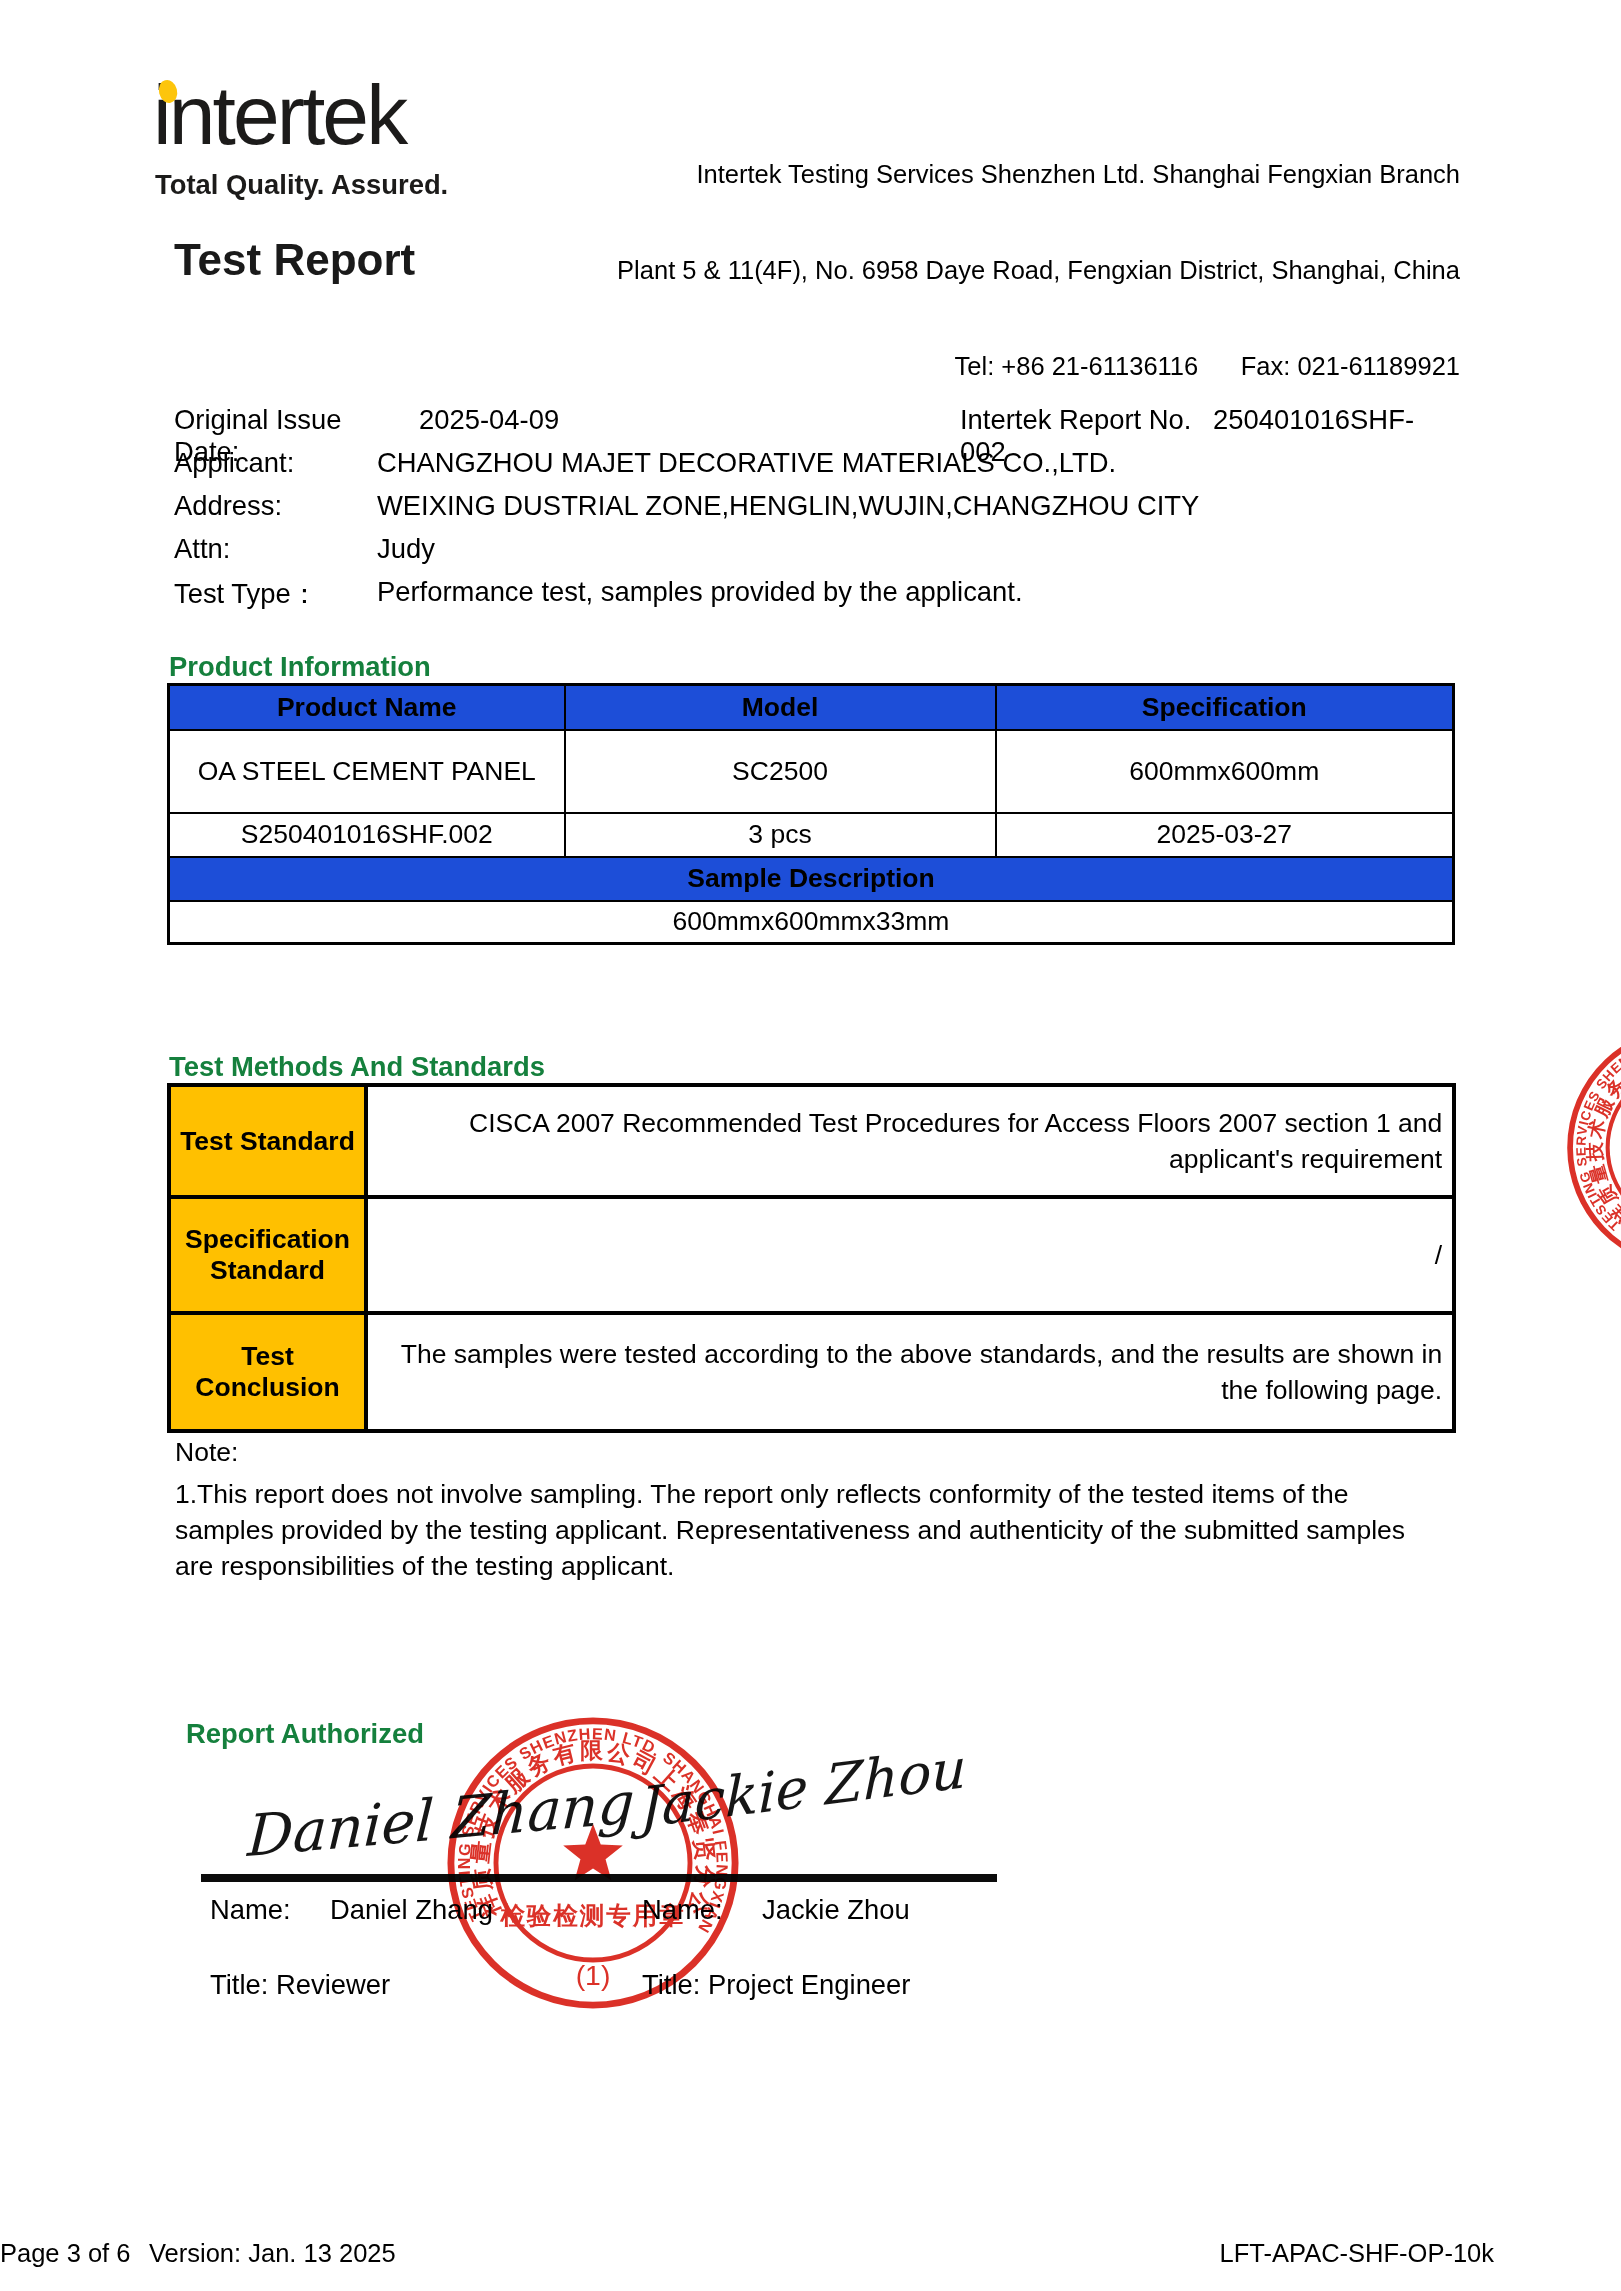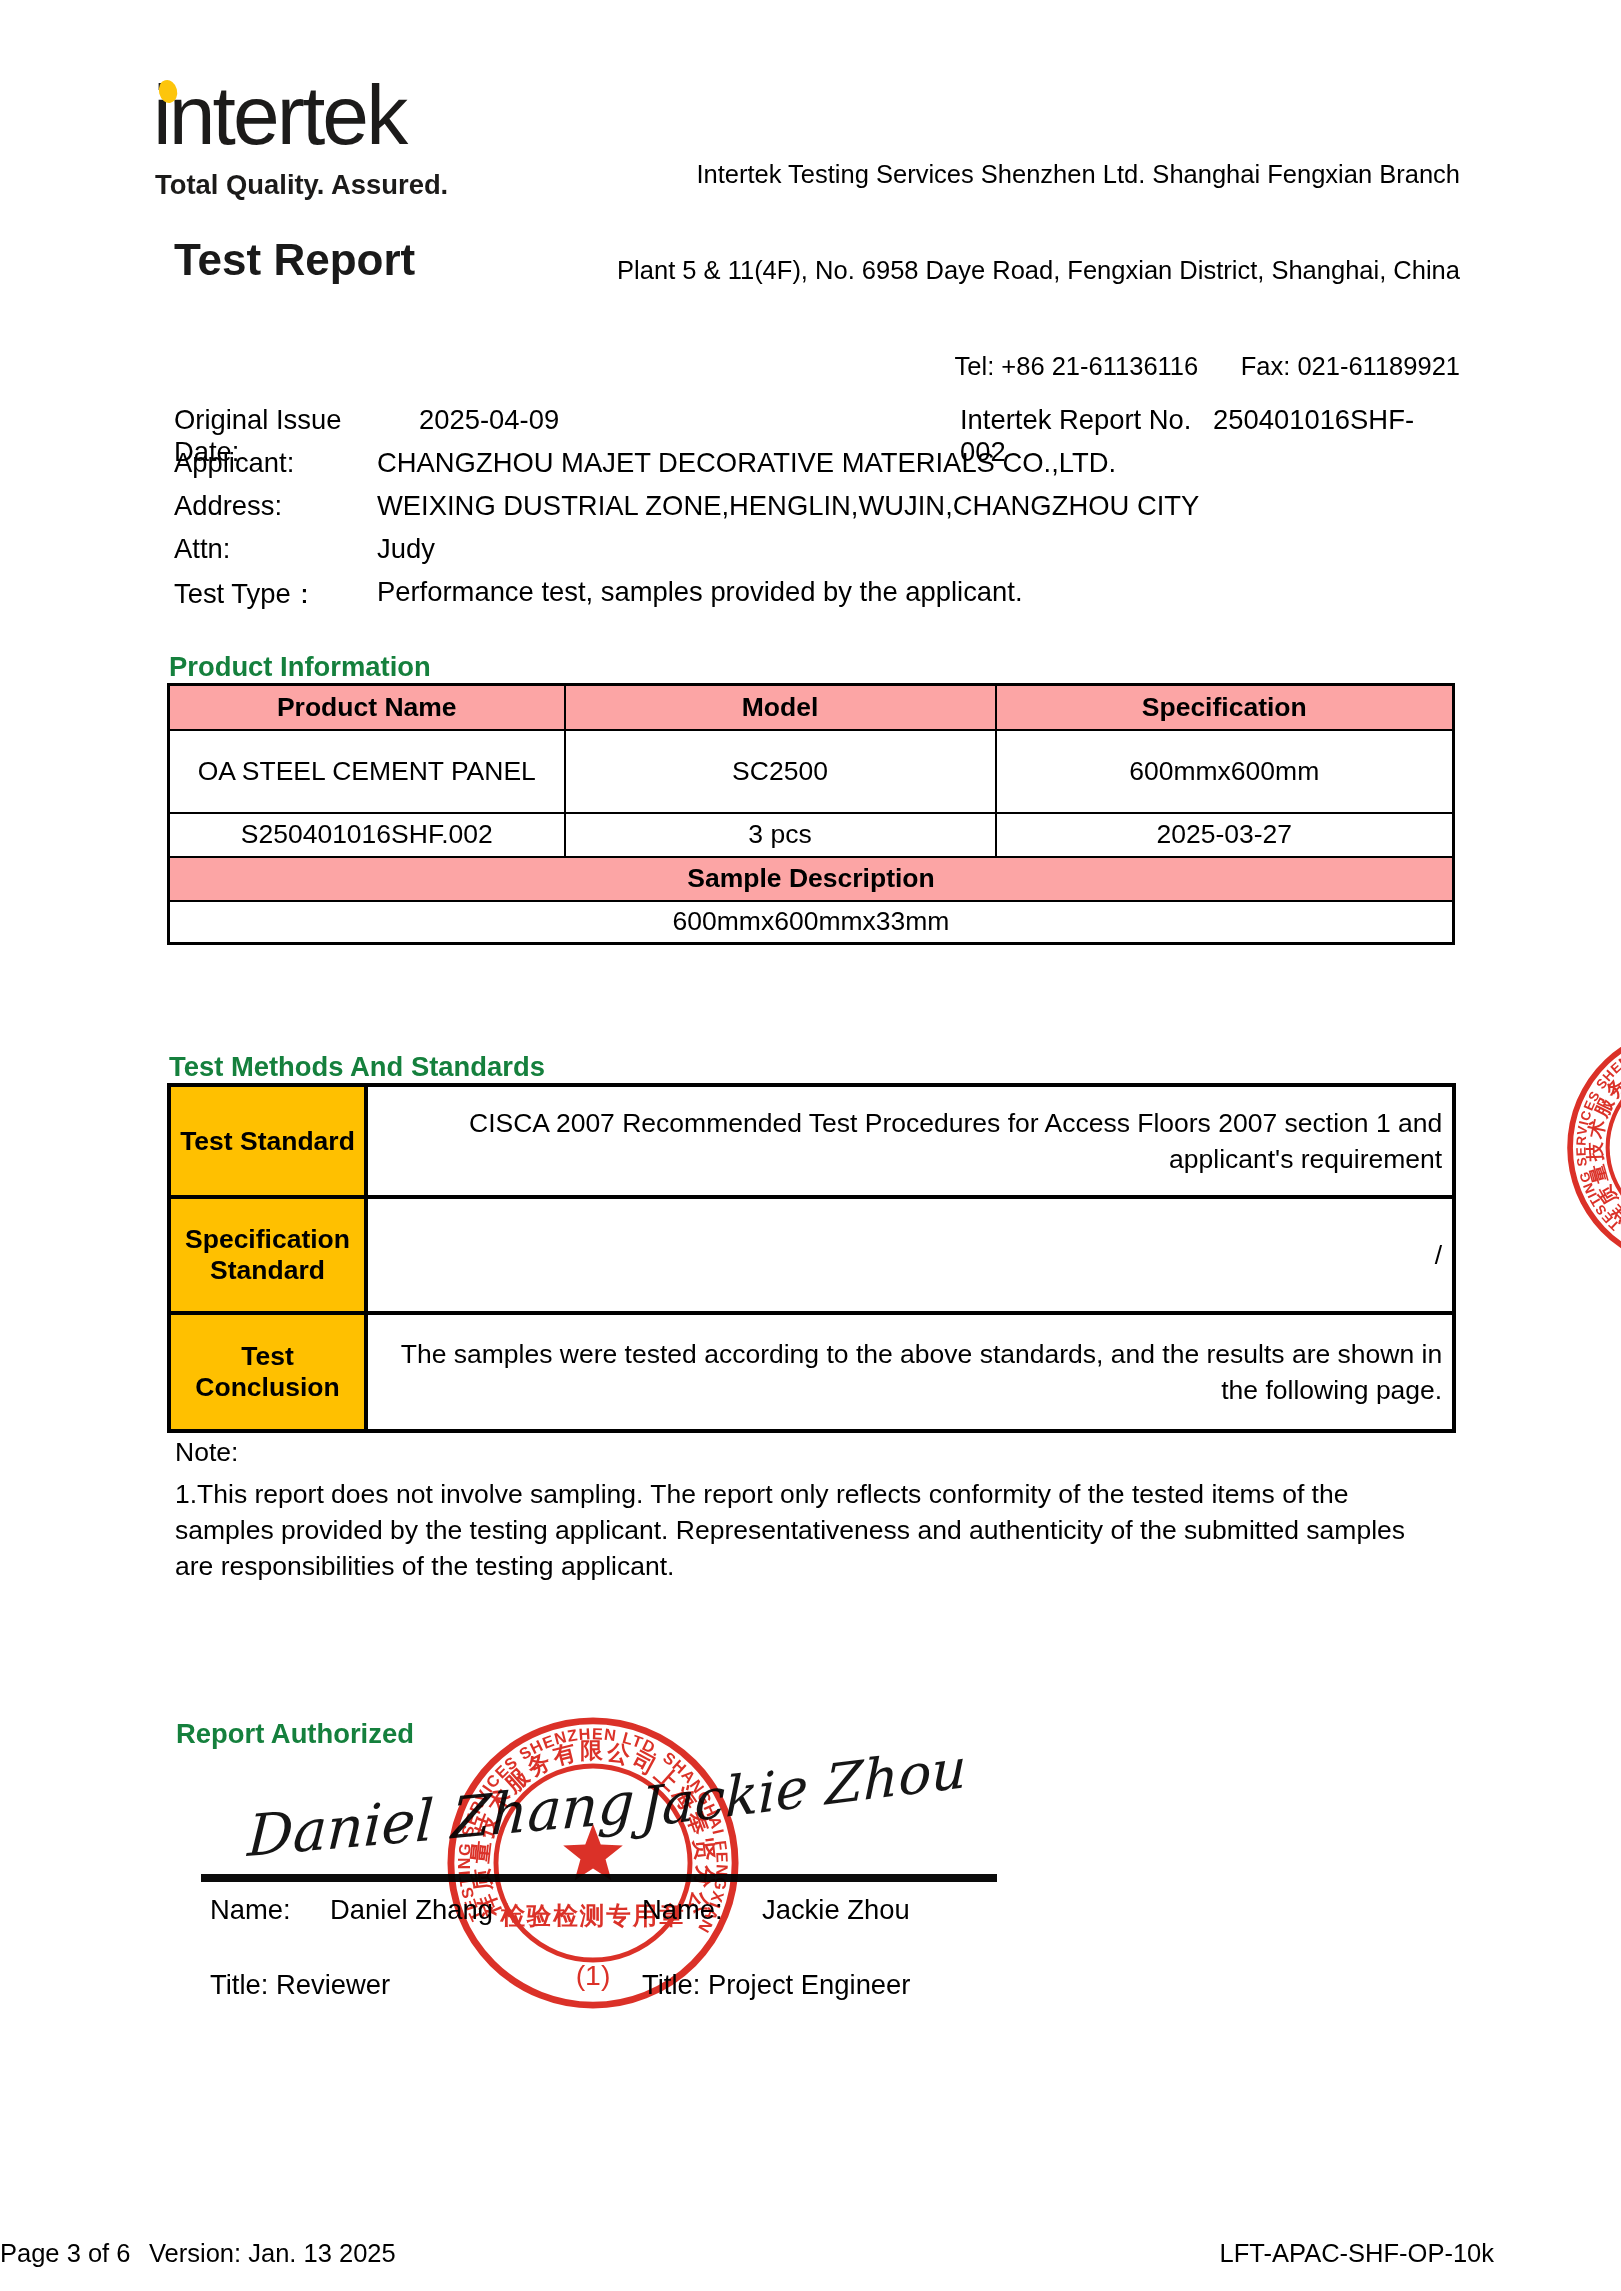--- a/index.html
+++ b/index.html
@@ -29,31 +29,31 @@
   .report-no .rn-label{margin-right:21.6px;}
 
   
   .sec-head{font-size:27.4px; font-weight:bold; color:#15803d;}
 
   
   table{border-collapse:collapse; table-layout:fixed;}
   .ptable{left:167px; top:683px; width:1285px;}
   .ptable td{border:2.9px solid #000; text-align:center; font-size:26.5px; padding:0 5.9px; overflow:hidden;}
   .ptable{border:3.9px solid #000;}
-  .yellow{background:#fca5a5; font-weight:bold;}
+  .yellow{background:#1d4ed8; font-weight:bold;}
   .tmtable{left:167px; top:1083px; width:1285px; border:4.9px solid #000;}
   .tmtable td{border:4.9px solid #000; font-size:26.5px; overflow:hidden;}
   .tm-label{width:197px; text-align:center; font-weight:bold; font-size:27.4px; background:#FFC000;}
   .tm-value{text-align:right; padding:5.9px 9.8px; line-height:36px;}
 
   .note-label{left:175px; top:1437px; font-size:26.5px;}
   .note-text{left:175px; top:1476px; width:1274px; font-size:26.5px; line-height:36px;}
 
   
-  .auth-head{left:176px; top:1718px;}
+  .auth-head{left:186px; top:1718px;}
   .sig{font-family:"DejaVu Serif", serif; font-style:italic; color:#161616; z-index:2;}
   .sig1{left:247px; top:1786px; font-size:57px; transform:rotate(-5deg) skewX(-8deg);}
   .sig2{left:639px; top:1756px; font-size:55px; transform:rotate(-7deg) skewX(-8deg);}
   .sig-line{left:201px; top:1874px; width:796px; height:7.8px; background:#0c0c0c; z-index:1;}
   .auth-col1{left:210px; top:1894px; width:431px; font-size:27.4px;}
   .auth-col2{left:642px; top:1894px; width:451px; font-size:27.4px;}
   .auth-name-label{display:inline-block; width:120px;}
   .auth-title{margin-top:43px;}
 
   

